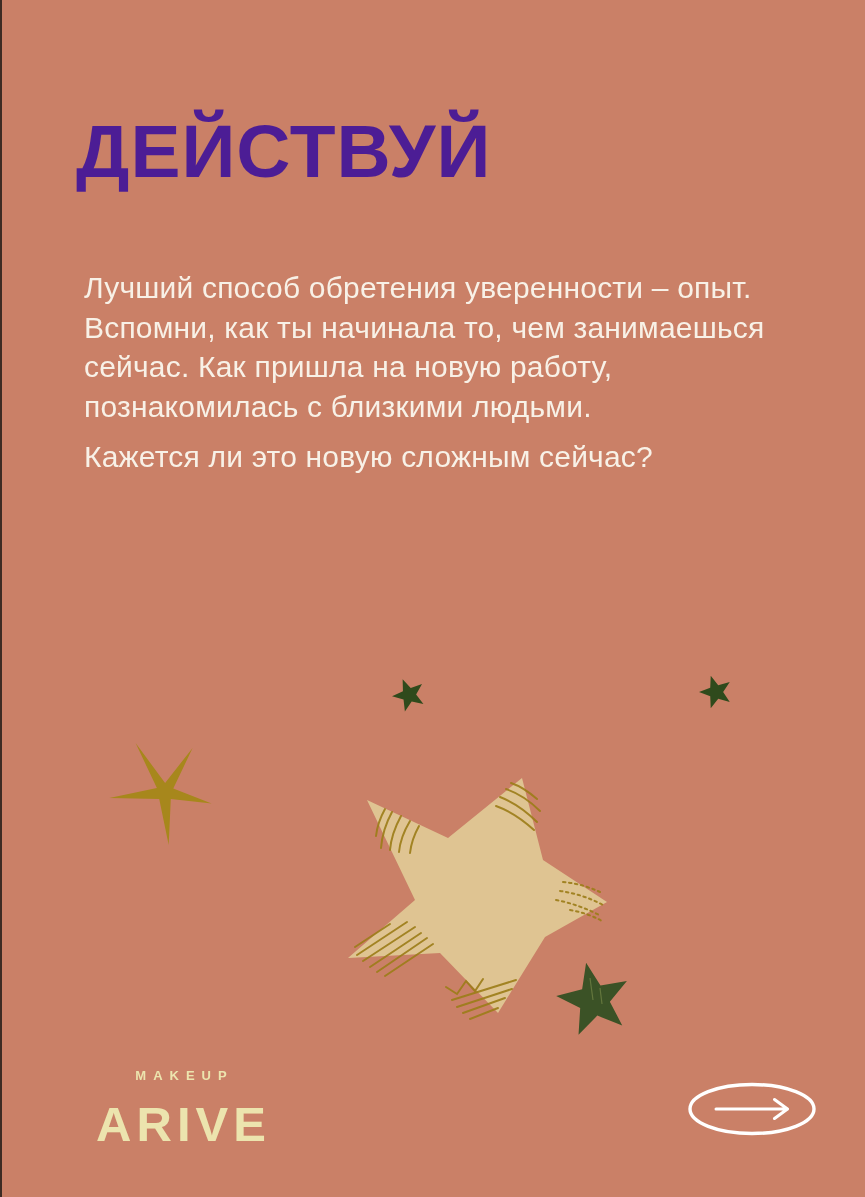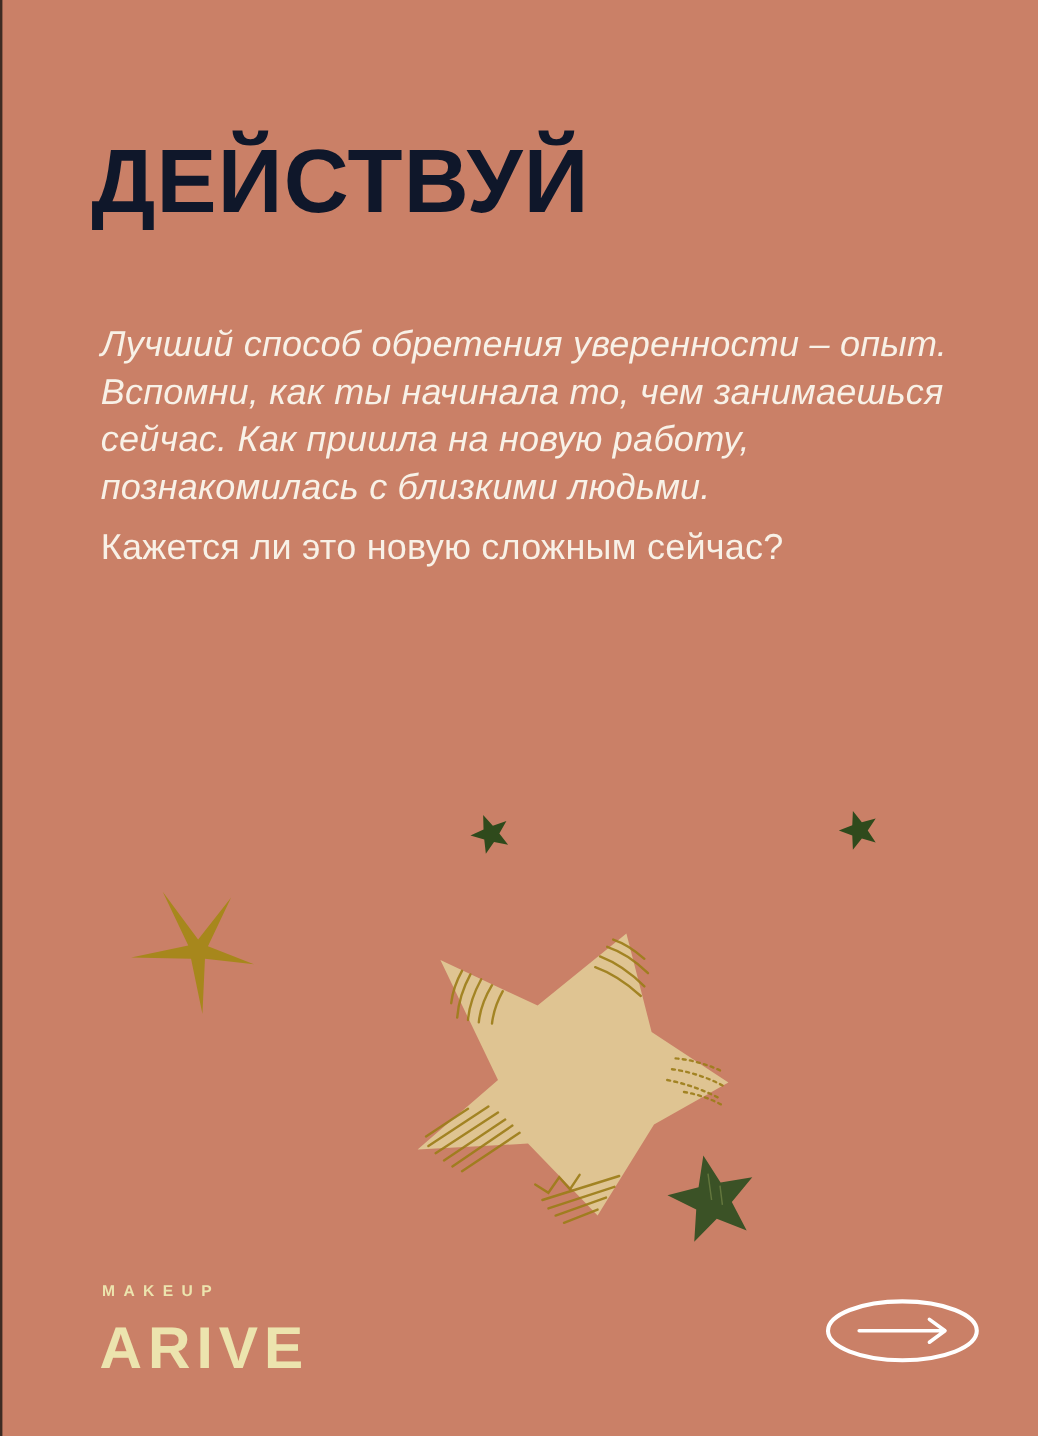--- a/index.html
+++ b/index.html
@@ -11,34 +11,34 @@
     font-family:"Liberation Sans", sans-serif;
   }
   .card{position:absolute;inset:0;}
   .left-edge{
     position:absolute;left:0;top:0;width:2px;height:1197px;
     background:#241c18;opacity:.85;
   }
   .title{
     position:absolute;left:76px;top:114px;margin:0;
     font-size:75px;font-weight:700;letter-spacing:1px;
-    color:#0f172a;line-height:1;
+    color:#4c1d95;line-height:1;
   }
   .body{
     position:absolute;left:84px;margin:0;
     font-size:30px;line-height:39.5px;
     color:#f8f1e7;
     white-space:pre-line;
     width:720px;
     letter-spacing:0.2px;
   }
-  .p1{top:268px;font-style:italic;}
+  .p1{top:268px;}
   .p2{top:437px;}
   .decor{position:absolute;left:0;top:0;pointer-events:none;}
-  .brand{position:absolute;left:78px;top:1068px;width:206px;text-align:left;}
+  .brand{position:absolute;left:78px;top:1068px;width:206px;text-align:center;}
   .brand-top{
     font-size:13px;font-weight:700;letter-spacing:7px;
     color:#ece4ae;margin-left:7px; 
   }
   .brand-name{
     font-size:49px;font-weight:700;letter-spacing:5px;
     color:#ece4ae;margin-top:13px;margin-left:5px;
   }
   .next{
     position:absolute;left:686px;top:1081px;width:134px;height:56px;

